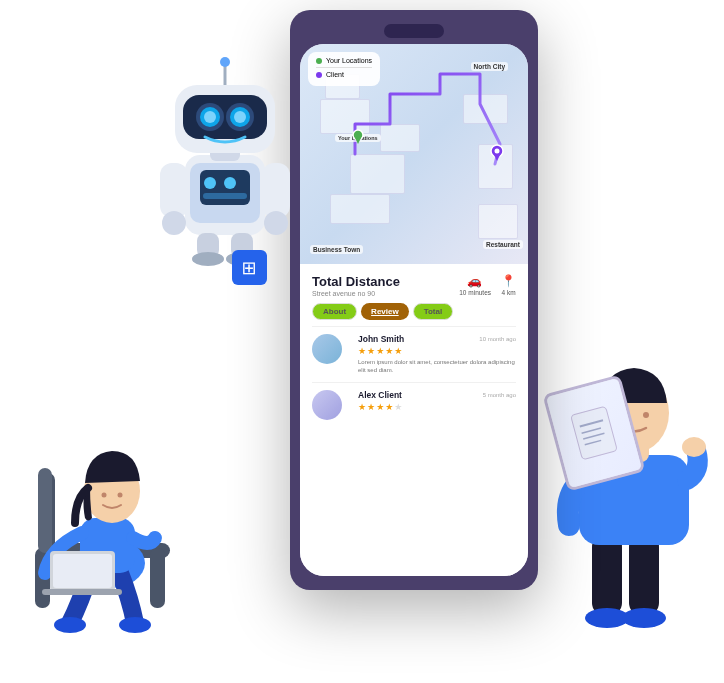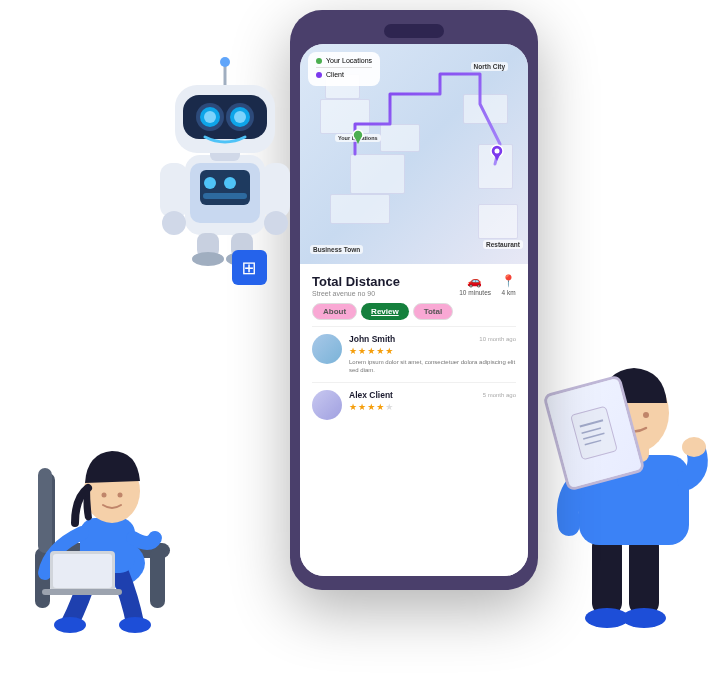--- a/index.html
+++ b/index.html
@@ -13,21 +13,21 @@
     }
 
     
     .phone-shell {
       position: absolute;
       left: 290px;
       top: 10px;
       width: 248px;
       height: 580px;
       background: #4a3f6b;
-      border-radius: 32px;
+      border-radius: 20px;
       padding: 14px 10px;
       box-shadow: 0 20px 60px rgba(0,0,0,0.3);
       z-index: 10;
     }
     .phone-notch {
       width: 60px;
       height: 14px;
       background: #2e2550;
       border-radius: 8px;
       margin: 0 auto 6px;
@@ -145,32 +145,32 @@
     }
     .tab-btn {
       padding: 3px 10px;
       border-radius: 12px;
       font-size: 8px;
       font-weight: 600;
       border: none;
       cursor: pointer;
     }
     .tab-btn.active {
-      background: #15803d;
+      background: #a16207;
       color: #fff;
       text-decoration: underline;
     }
     .tab-btn.inactive {
-      background: #f9a8d4;
+      background: #84cc16;
       color: #555;
       border: 1px solid #ddd;
     }
     .review-item {
       display: flex;
-      gap: 7px;
+      gap: 16px;
       padding: 7px 0;
       border-top: 1px solid #f0f0f0;
     }
     .avatar {
       width: 30px;
       height: 30px;
       border-radius: 50%;
       flex-shrink: 0;
     }
     .avatar-1 { background: linear-gradient(135deg, #a8c8e8, #7ab3d8); }

